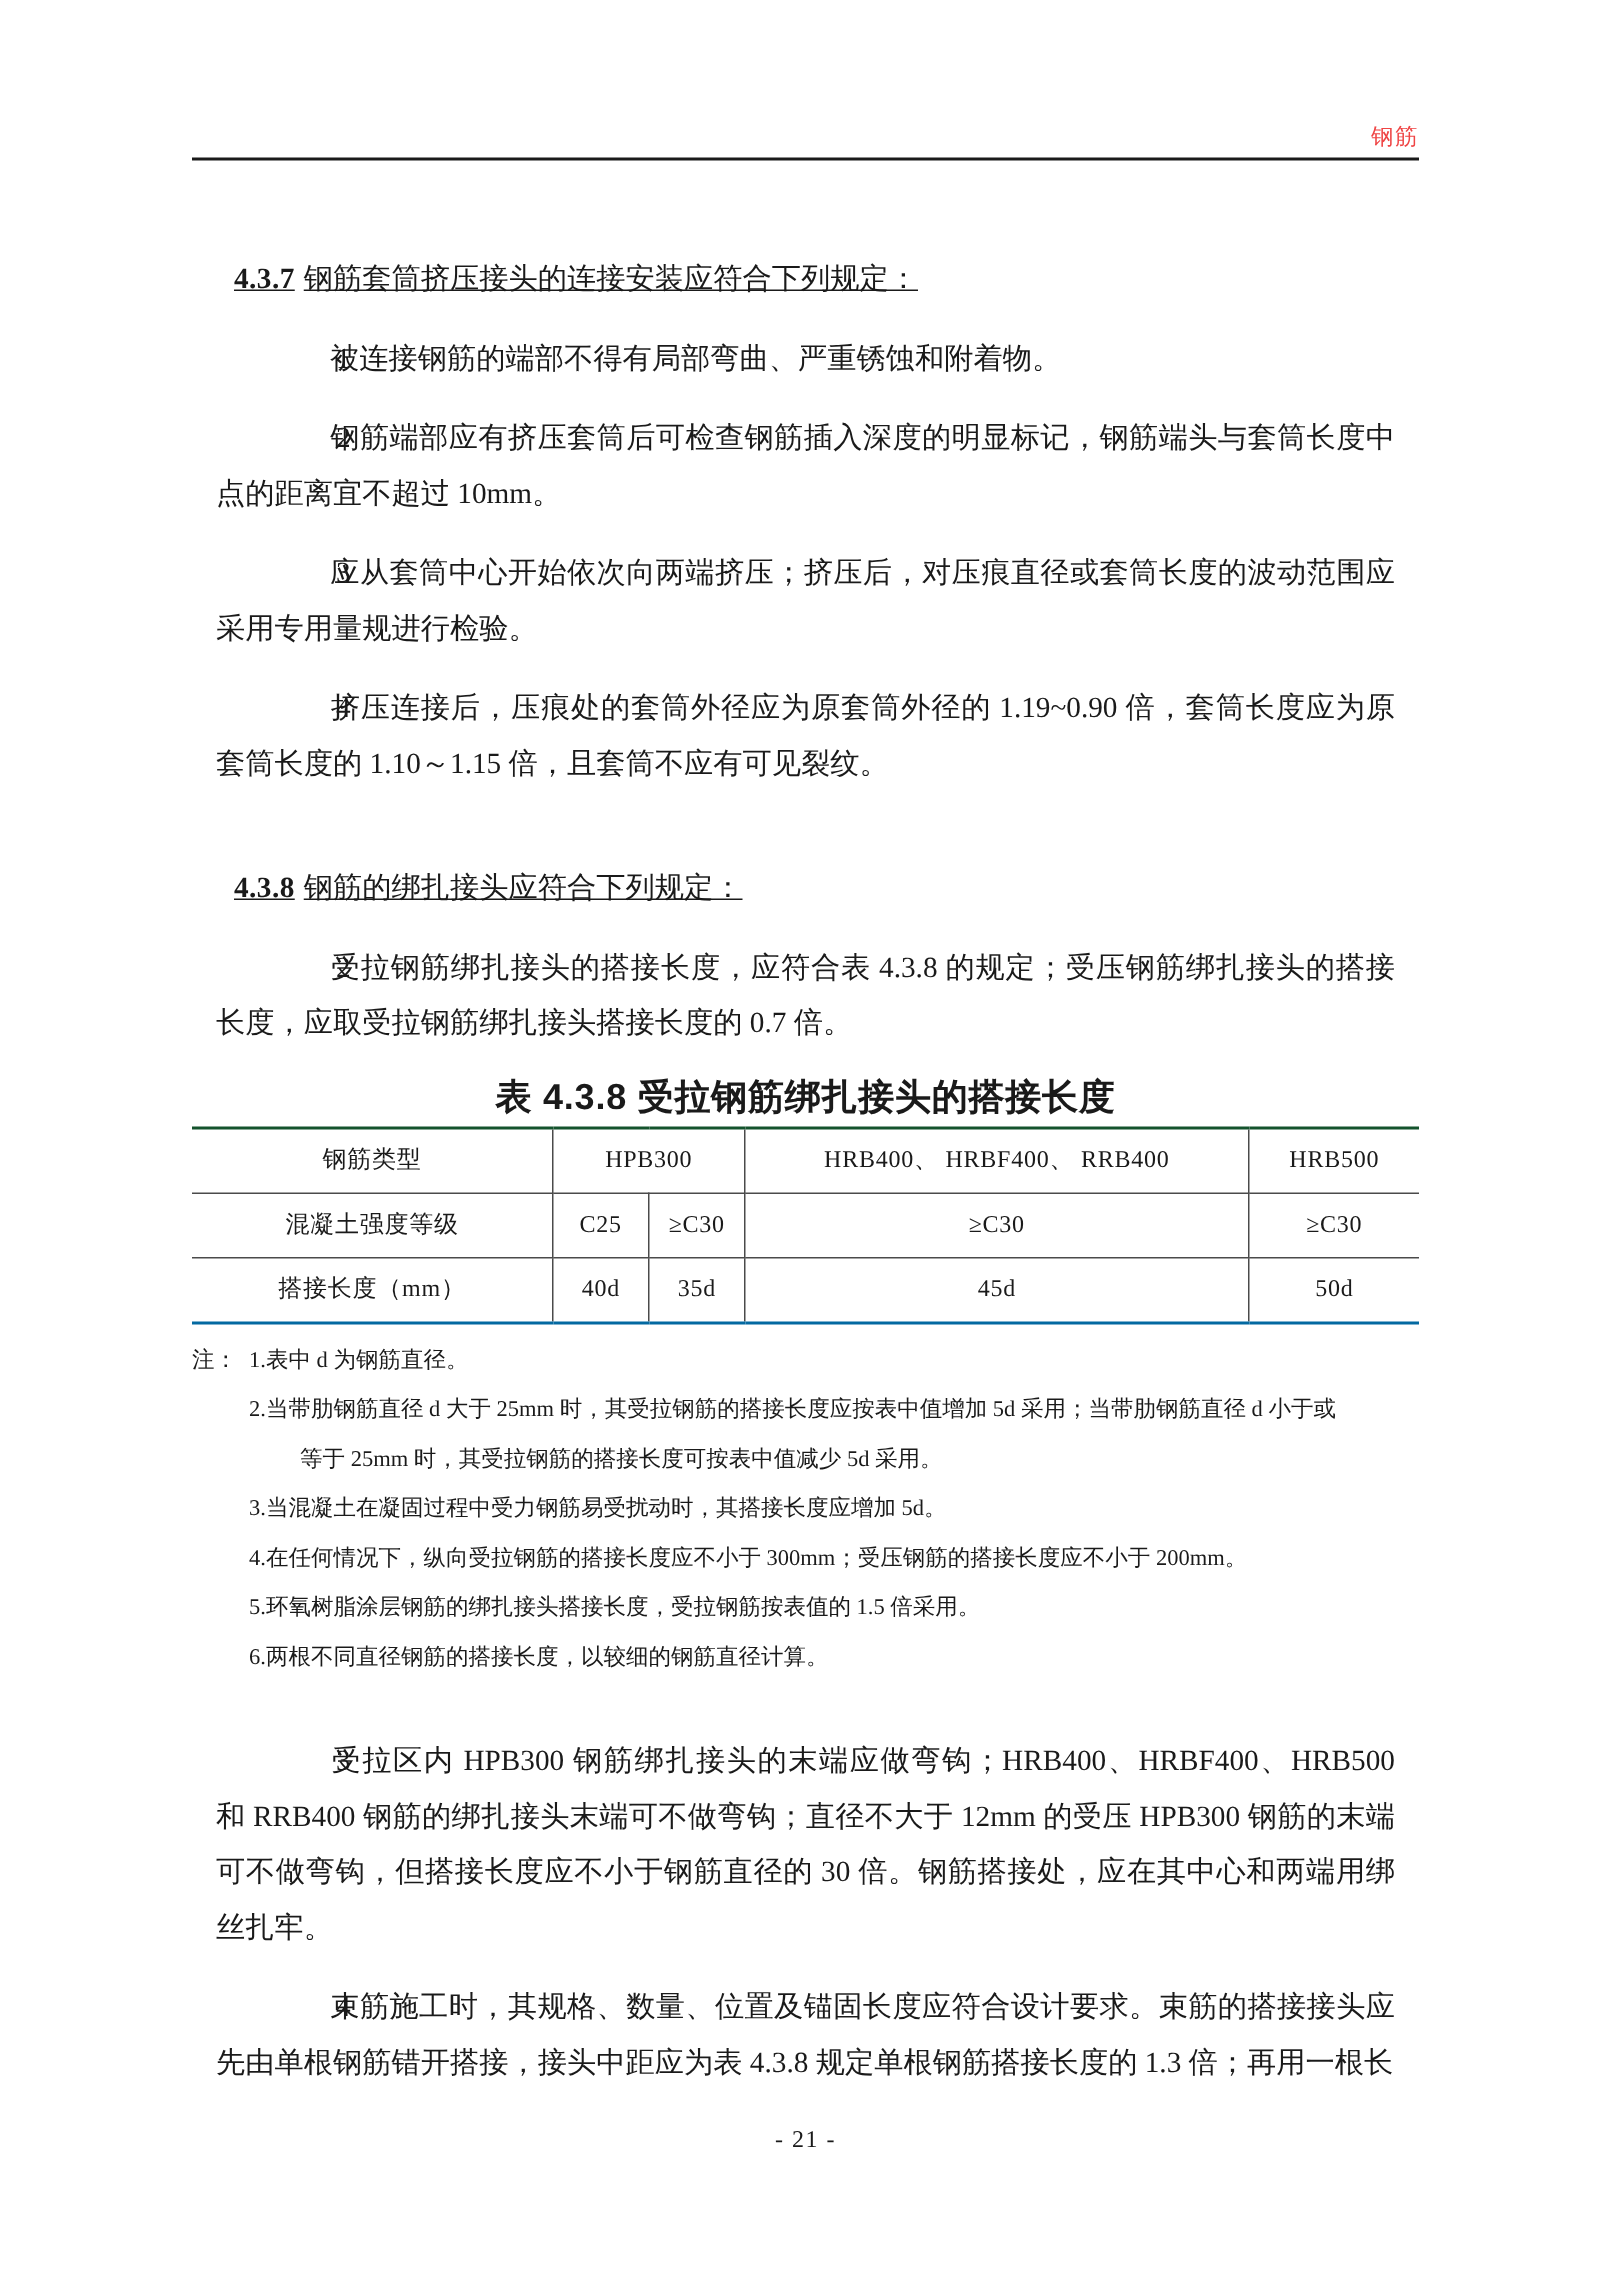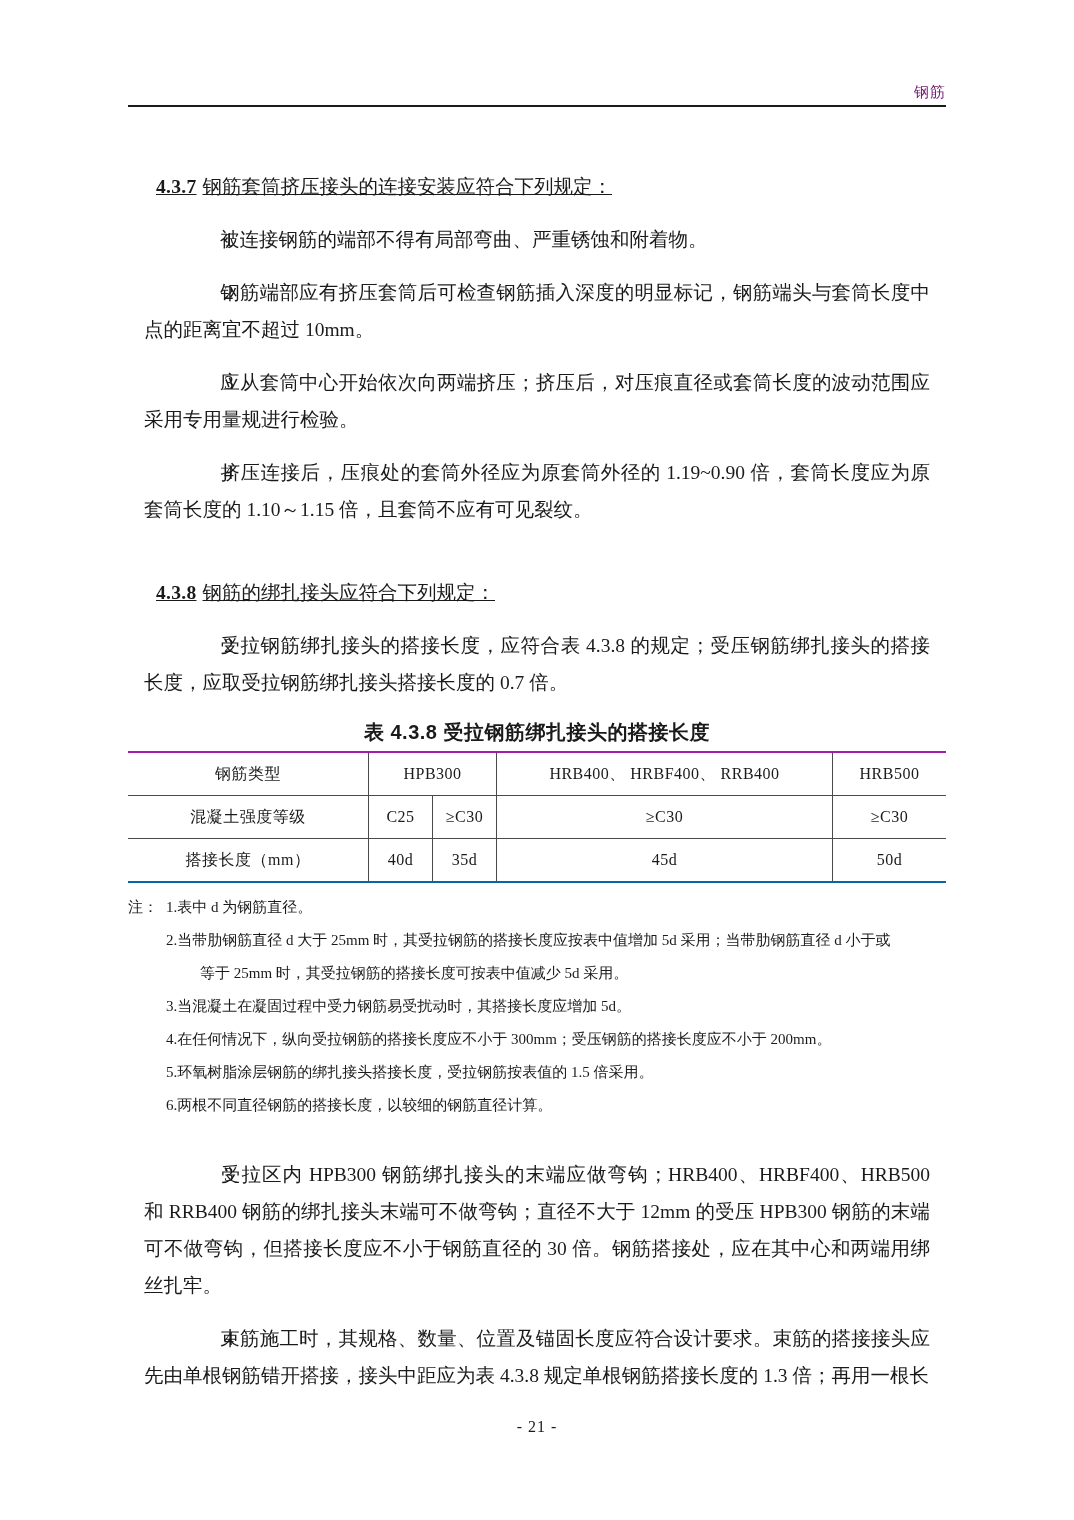--- a/index.html
+++ b/index.html
@@ -25,21 +25,21 @@
     position: absolute;
     left: 128px;
     top: 82px;
     width: 818px;
   }
   .page-header .header-text {
     text-align: right;
     font-size: 15px;
     line-height: 20px;
     letter-spacing: 1px;
-    color: #701a75;
+    color: #ef4444;
   }
   .page-header .header-rule {
     margin-top: 3px;
     border-top: 2px solid #1a1a1a;
     width: 100%;
     height: 0;
   }
 
   
   .content {
@@ -79,21 +79,21 @@
     width: 36px;
   }
 
   .gap-sm { height: 18px; }
   .gap-md { height: 30px; }
 
   
   .table-caption {
     text-align: center;
     font-weight: bold;
-    font-size: 20px;
+    font-size: 24px;
     line-height: 30px;
     margin: 6px 0 4px 0;
     font-family: "Liberation Sans", "DejaVu Sans", sans-serif;
     letter-spacing: 0.5px;
   }
 
   
   table.data-table {
     border-collapse: collapse;
     width: 818px;
@@ -107,21 +107,21 @@
     border-right: 1.4px solid #4a4a4a;
     text-align: center;
     vertical-align: middle;
     height: 38px;
     padding: 2px 4px;
     line-height: 22px;
     letter-spacing: 0.5px;
   }
   table.data-table tr td:first-child { border-left: none; }
   table.data-table tr td:last-child { border-right: none; }
-  table.data-table tr:first-child td { border-top: 2px solid #a21caf; }
+  table.data-table tr:first-child td { border-top: 2px solid #14532d; }
   table.data-table tr:last-child td { border-bottom: 2px solid #0369a1; }
 
   .col-a { width: 232px; }
   .col-b { width: 77px; }
   .col-c { width: 77px; }
   .col-d { width: 327px; }
   .col-e { width: 105px; }
 
   
   .notes {

